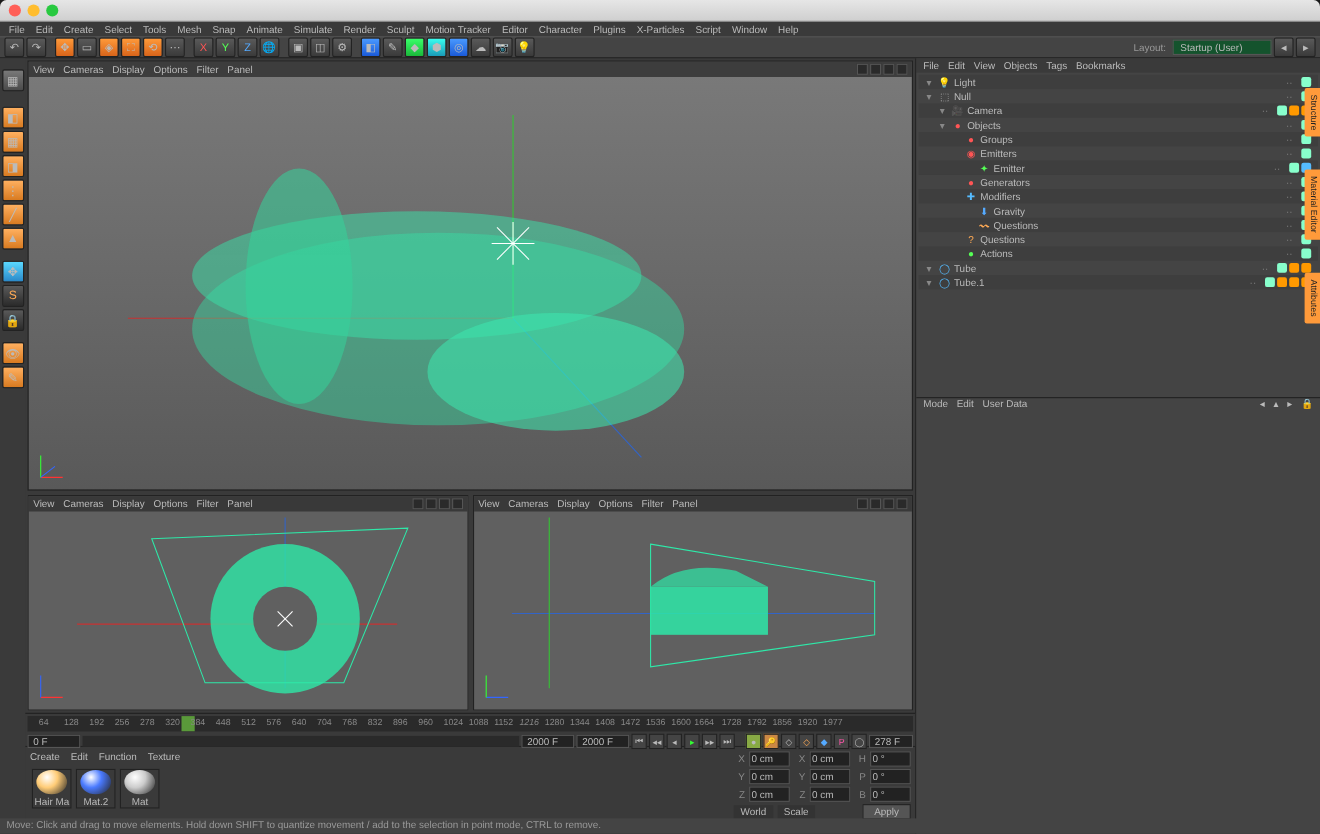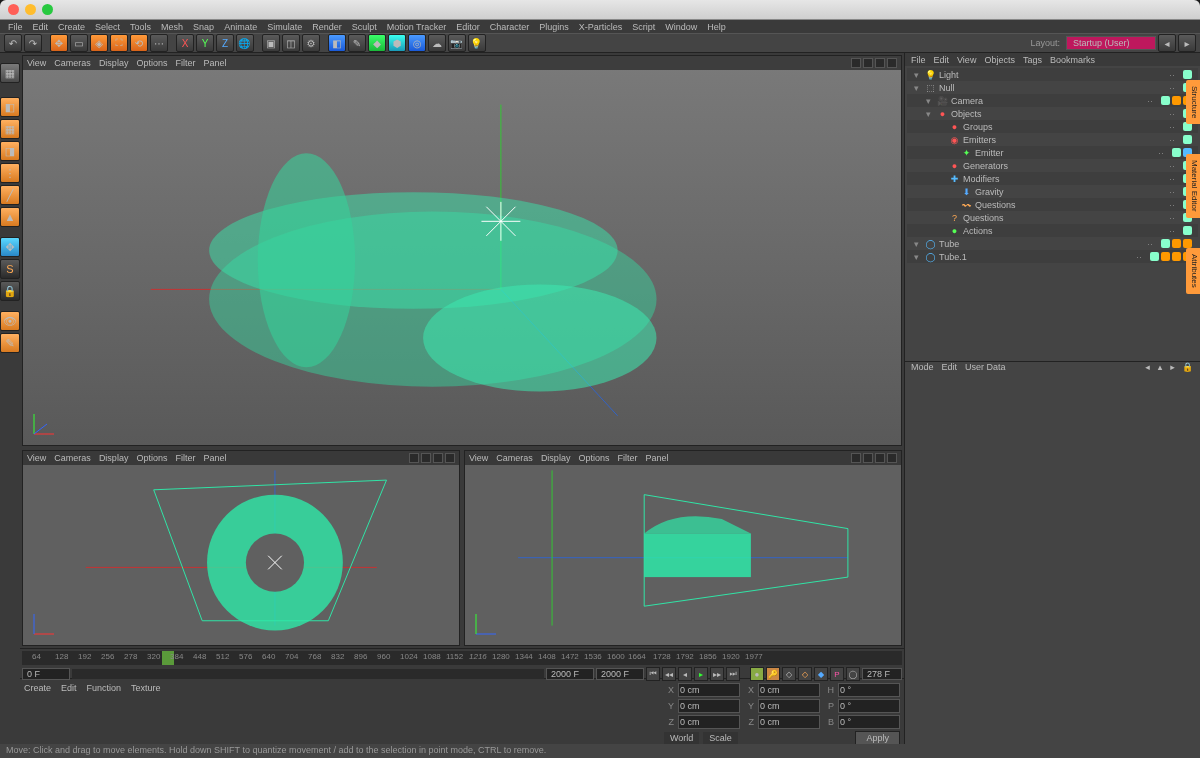--- a/index.html
+++ b/index.html
@@ -11,21 +11,21 @@
 .menubar{height:13px;background:#3a3a3a;display:flex;align-items:center;padding:0 4px;gap:2px}
 .menubar span{padding:0 4px;cursor:default}
 .toolbar{height:20px;background:#444;display:flex;align-items:center;padding:2px 4px;gap:2px;border-top:1px solid #555;border-bottom:1px solid #222}
 .tbtn{width:18px;height:18px;background:linear-gradient(#5a5a5a,#3a3a3a);border:1px solid #222;border-radius:2px;display:flex;align-items:center;justify-content:center;font-size:10px}
 .tbtn.orange{background:linear-gradient(#ff9a3a,#d8641a)}
 .tbtn.blue{background:linear-gradient(#4a9aff,#1a5ad8)}
 .tbtn.green{background:linear-gradient(#3aff6a,#1ab83a)}
 .tbtn.cyan{background:linear-gradient(#3affef,#1a9ab8)}
 .divider{width:4px}
 .layout-label{margin-left:auto;font-size:9px;color:#999;padding-right:4px}
-.layout-sel{background:#be185d;border:1px solid #555;padding:1px 6px;font-size:9px;width:90px}
+.layout-sel{background:#14532d;border:1px solid #555;padding:1px 6px;font-size:9px;width:90px}
 .content{position:absolute;top:33px;left:0;right:0;bottom:0;display:flex}
 .left-tools{width:24px;background:#3a3a3a;display:flex;flex-direction:column;padding-top:10px;gap:2px;align-items:center}
 .ltool{width:20px;height:20px;border:1px solid #222;border-radius:2px;display:flex;align-items:center;justify-content:center;font-size:11px}
 .center{flex:1;display:flex;flex-direction:column}
 .viewports{flex:1;display:flex;flex-direction:column}
 .vp-main{flex:1;position:relative;background:linear-gradient(#7a7a7a,#595959);border:1px solid #222;margin:2px}
 .vp-row{height:200px;display:flex}
 .vp-small{flex:1;position:relative;background:#606060;border:1px solid #222;margin:2px}
 .vp-header{position:absolute;top:0;left:0;right:0;height:14px;background:rgba(50,50,50,.85);display:flex;align-items:center;padding:0 4px;gap:8px;font-size:9px}
 .vp-header span{cursor:default}
@@ -42,21 +42,21 @@
 .tl-btn{width:14px;height:14px;background:#444;border:1px solid #222;display:flex;align-items:center;justify-content:center;font-size:8px}
 .bottom-panels{height:80px;display:flex;background:#3a3a3a;border-top:1px solid #222}
 .mat-panel{width:640px;padding:2px}
 .mat-header{display:flex;gap:10px;font-size:9px;padding:2px}
 .mat-swatches{display:flex;gap:4px;padding:4px}
 .swatch{width:36px;height:36px;border:1px solid #222;display:flex;flex-direction:column;align-items:center;justify-content:flex-end;font-size:7px}
 .swatch .ball{width:28px;height:28px;border-radius:50%;margin-bottom:2px}
 .coord-panel{flex:1;padding:4px}
 .coord-row{display:flex;gap:4px;margin-bottom:2px;align-items:center}
 .coord-row label{width:10px;text-align:right;color:#888;font-size:9px}
-.coord-row input{background:#222;border:1px solid #555;width:62px;padding:1px;font-size:9px}
+.coord-row input{background:#222;border:1px solid #555;width:37px;padding:1px;font-size:9px}
 .statusbar{position:absolute;bottom:0;left:0;right:0;height:14px;background:#444;font-size:9px;color:#999;padding:1px 6px}
 .right{width:380px;background:#3a3a3a;display:flex;flex-direction:column;border-left:1px solid #222}
 .obj-header{height:13px;background:#3a3a3a;display:flex;align-items:center;gap:8px;padding:0 6px;font-size:9px}
 .obj-tree{flex:0 0 295px;background:#444;overflow:auto;padding:2px}
 .tree-row{display:flex;align-items:center;height:13px;padding-left:4px;gap:3px}
 .tree-row:nth-child(odd){background:#3e3e3e}
 .tree-indent{display:inline-block}
 .tree-icon{width:11px;height:11px;display:inline-flex;align-items:center;justify-content:center;font-size:9px}
 .tree-label{flex:0 0 auto;font-size:9px}
 .tree-tags{margin-left:auto;display:flex;gap:2px;padding-right:6px}
@@ -326,20 +326,34 @@
       </div>
 
       <div class="bottom-panels">
         <div class="mat-panel">
           <div class="mat-header" id="matTabs">
               <span>Create</span>
               <span>Edit</span>
               <span>Function</span>
               <span>Texture</span>
             </div>
+          <div class="mat-swatches" id="swatches">
+              <div class="swatch">
+                <div class="ball" style="background: radial-gradient(circle at 35% 30%, rgb(255, 255, 255), rgb(255, 204, 119) 40%, rgb(34, 34, 34));"></div>
+                <span>Hair Ma</span>
+              </div>
+              <div class="swatch">
+                <div class="ball" style="background: radial-gradient(circle at 35% 30%, rgb(255, 255, 255), rgb(74, 122, 255) 40%, rgb(34, 34, 34));"></div>
+                <span>Mat.2</span>
+              </div>
+              <div class="swatch">
+                <div class="ball" style="background: radial-gradient(circle at 35% 30%, rgb(255, 255, 255), rgb(204, 204, 204) 40%, rgb(34, 34, 34));"></div>
+                <span>Mat</span>
+              </div>
+            </div>
         </div>
         <div class="coord-panel">
           <div id="coordRows">
               <div class="coord-row">
                 <label>X</label>
                 <input value="0 cm" style="">
                 <label>X</label>
                 <input value="0 cm" style="">
                 <label>H</label>
                 <input value="0 °" style="">

